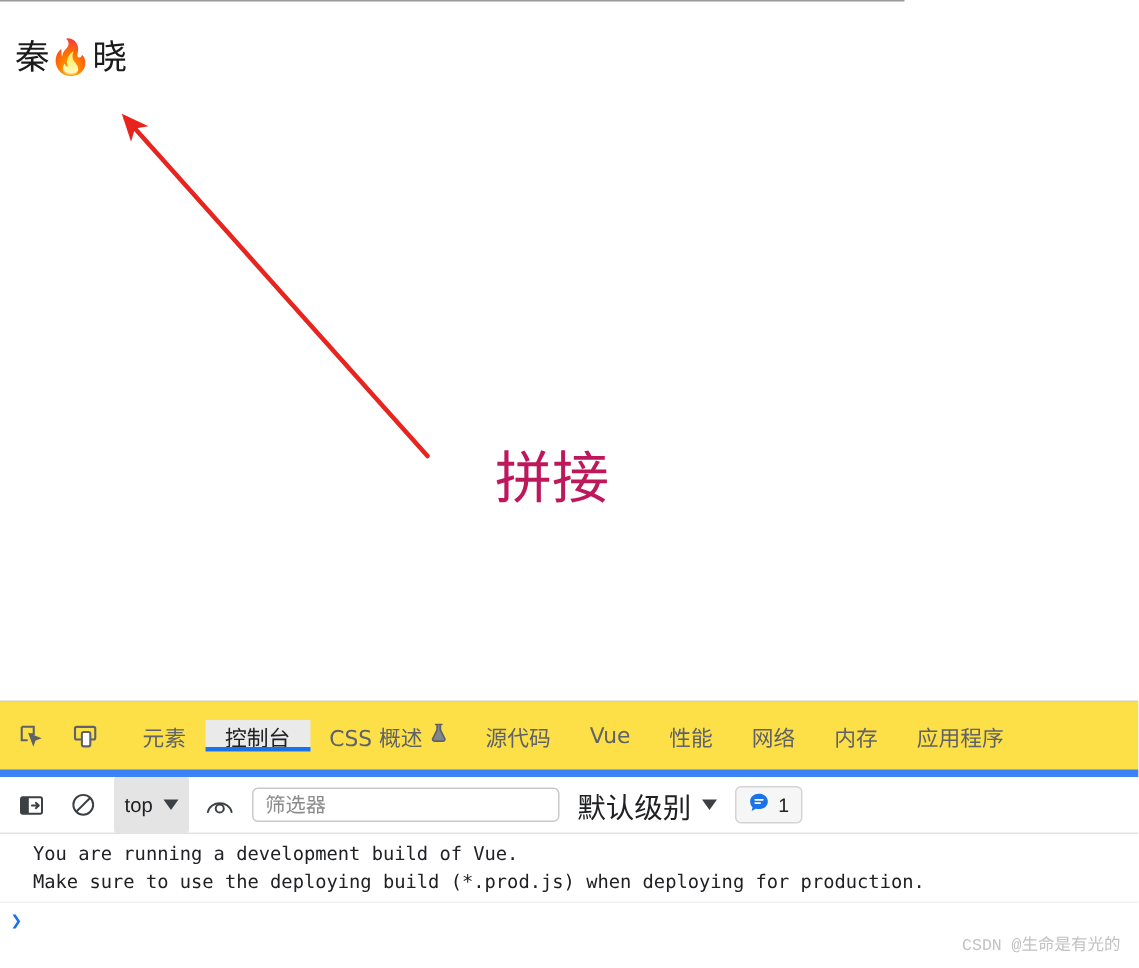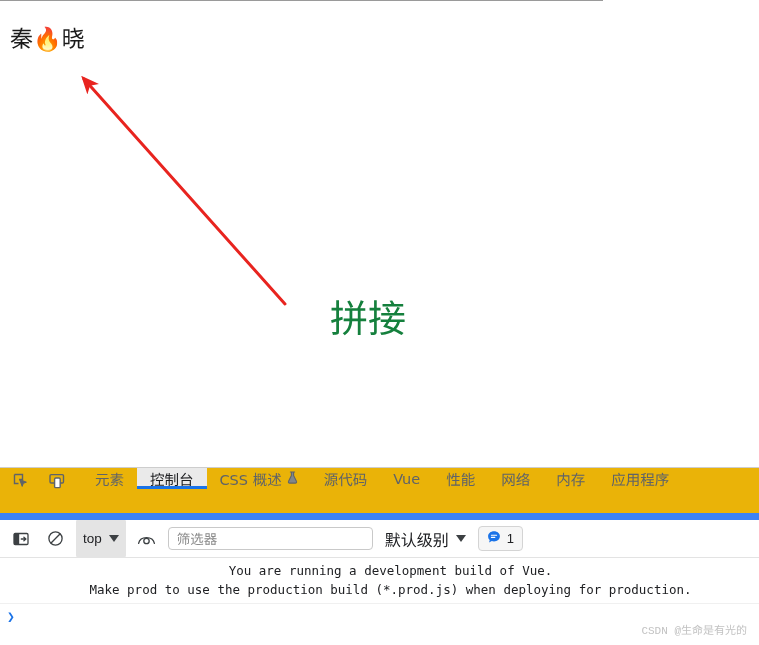--- a/index.html
+++ b/index.html
@@ -48,21 +48,21 @@
     height: 467px;
     pointer-events: none;
   }
   #annotation-label {
     position: absolute;
     left: 330px;
     top: 295px;
     font-size: 38px;
     line-height: 46px;
     font-weight: 400;
-    color: #15803d;
+    color: #be185d;
     font-family: "DejaVu Sans", "Liberation Sans", sans-serif;
     white-space: nowrap;
   }
 
   
   #devtools {
     position: absolute;
     left: 0;
     top: 467px;
     width: 759px;
@@ -70,24 +70,24 @@
     background: #ffffff;
     border-top: 1px solid #cdcdcd;
     box-sizing: border-box;
     display: flex;
     flex-direction: column;
   }
 
   
   .tabbar {
     height: 45px;
-    background: #eab308;
-    border-bottom: 7px solid #3b82f6;
-    display: flex;
-    align-items: flex-start;
+    background: #fde047;
+    border-bottom: 5px solid #3b82f6;
+    display: flex;
+    align-items: center;
     flex: none;
     position: relative;
   }
   .tb-icon-group {
     display: flex;
     align-items: center;
     padding: 0 6px 0 8px;
     gap: 10px;
   }
   .tb-icon {
@@ -166,21 +166,21 @@
     cursor: pointer;
     font-family: "Liberation Sans", sans-serif;
     flex: none;
   }
   .level-select {
     display: flex;
     align-items: center;
     gap: 7px;
     height: 22px;
     padding: 0 4px;
-    font-size: 16px;
+    font-size: 19px;
     color: #202124;
     cursor: pointer;
     font-family: "DejaVu Sans", "Liberation Sans", sans-serif;
     flex: none;
   }
   .caret {
     width: 0;
     height: 0;
     border-left: 5px solid transparent;
     border-right: 5px solid transparent;
@@ -223,21 +223,20 @@
   
   .console-body {
     flex: 1 1 auto;
     background: #ffffff;
     overflow: hidden;
     position: relative;
   }
   .console-msg {
     padding: 3px 0 4px 0;
     border-bottom: 1px solid #f0f0f0;
-    text-align: center;
   }
   .console-msg .line {
     font-family: "DejaVu Sans Mono", "Liberation Mono", monospace;
     font-size: 12.5px;
     line-height: 19px;
     color: #202124;
     padding-left: 22px;
     white-space: pre;
   }
   .console-prompt {
@@ -390,21 +389,21 @@
           <path d="M4.4,5.2 h5.2 M4.4,7.4 h3.4" stroke="#ffffff" stroke-width="1.1" stroke-linecap="round"></path>
         </svg>
       </span>
       <span>1</span>
     </div>
   </div>
 
   <div class="console-body">
     <div class="console-msg">
       <div class="line">You are running a development build of Vue.</div>
-      <div class="line">Make prod to use the production build (*.prod.js) when deploying for production.</div>
+      <div class="line">Make sure to use the deploying build (*.prod.js) when deploying for production.</div>
     </div>
     <div class="console-prompt">
       <span class="prompt-chevron">❯</span>
       <span class="prompt-input"></span>
     </div>
   </div>
 </div>
 
 <div id="watermark">CSDN @生命是有光的</div>
 

